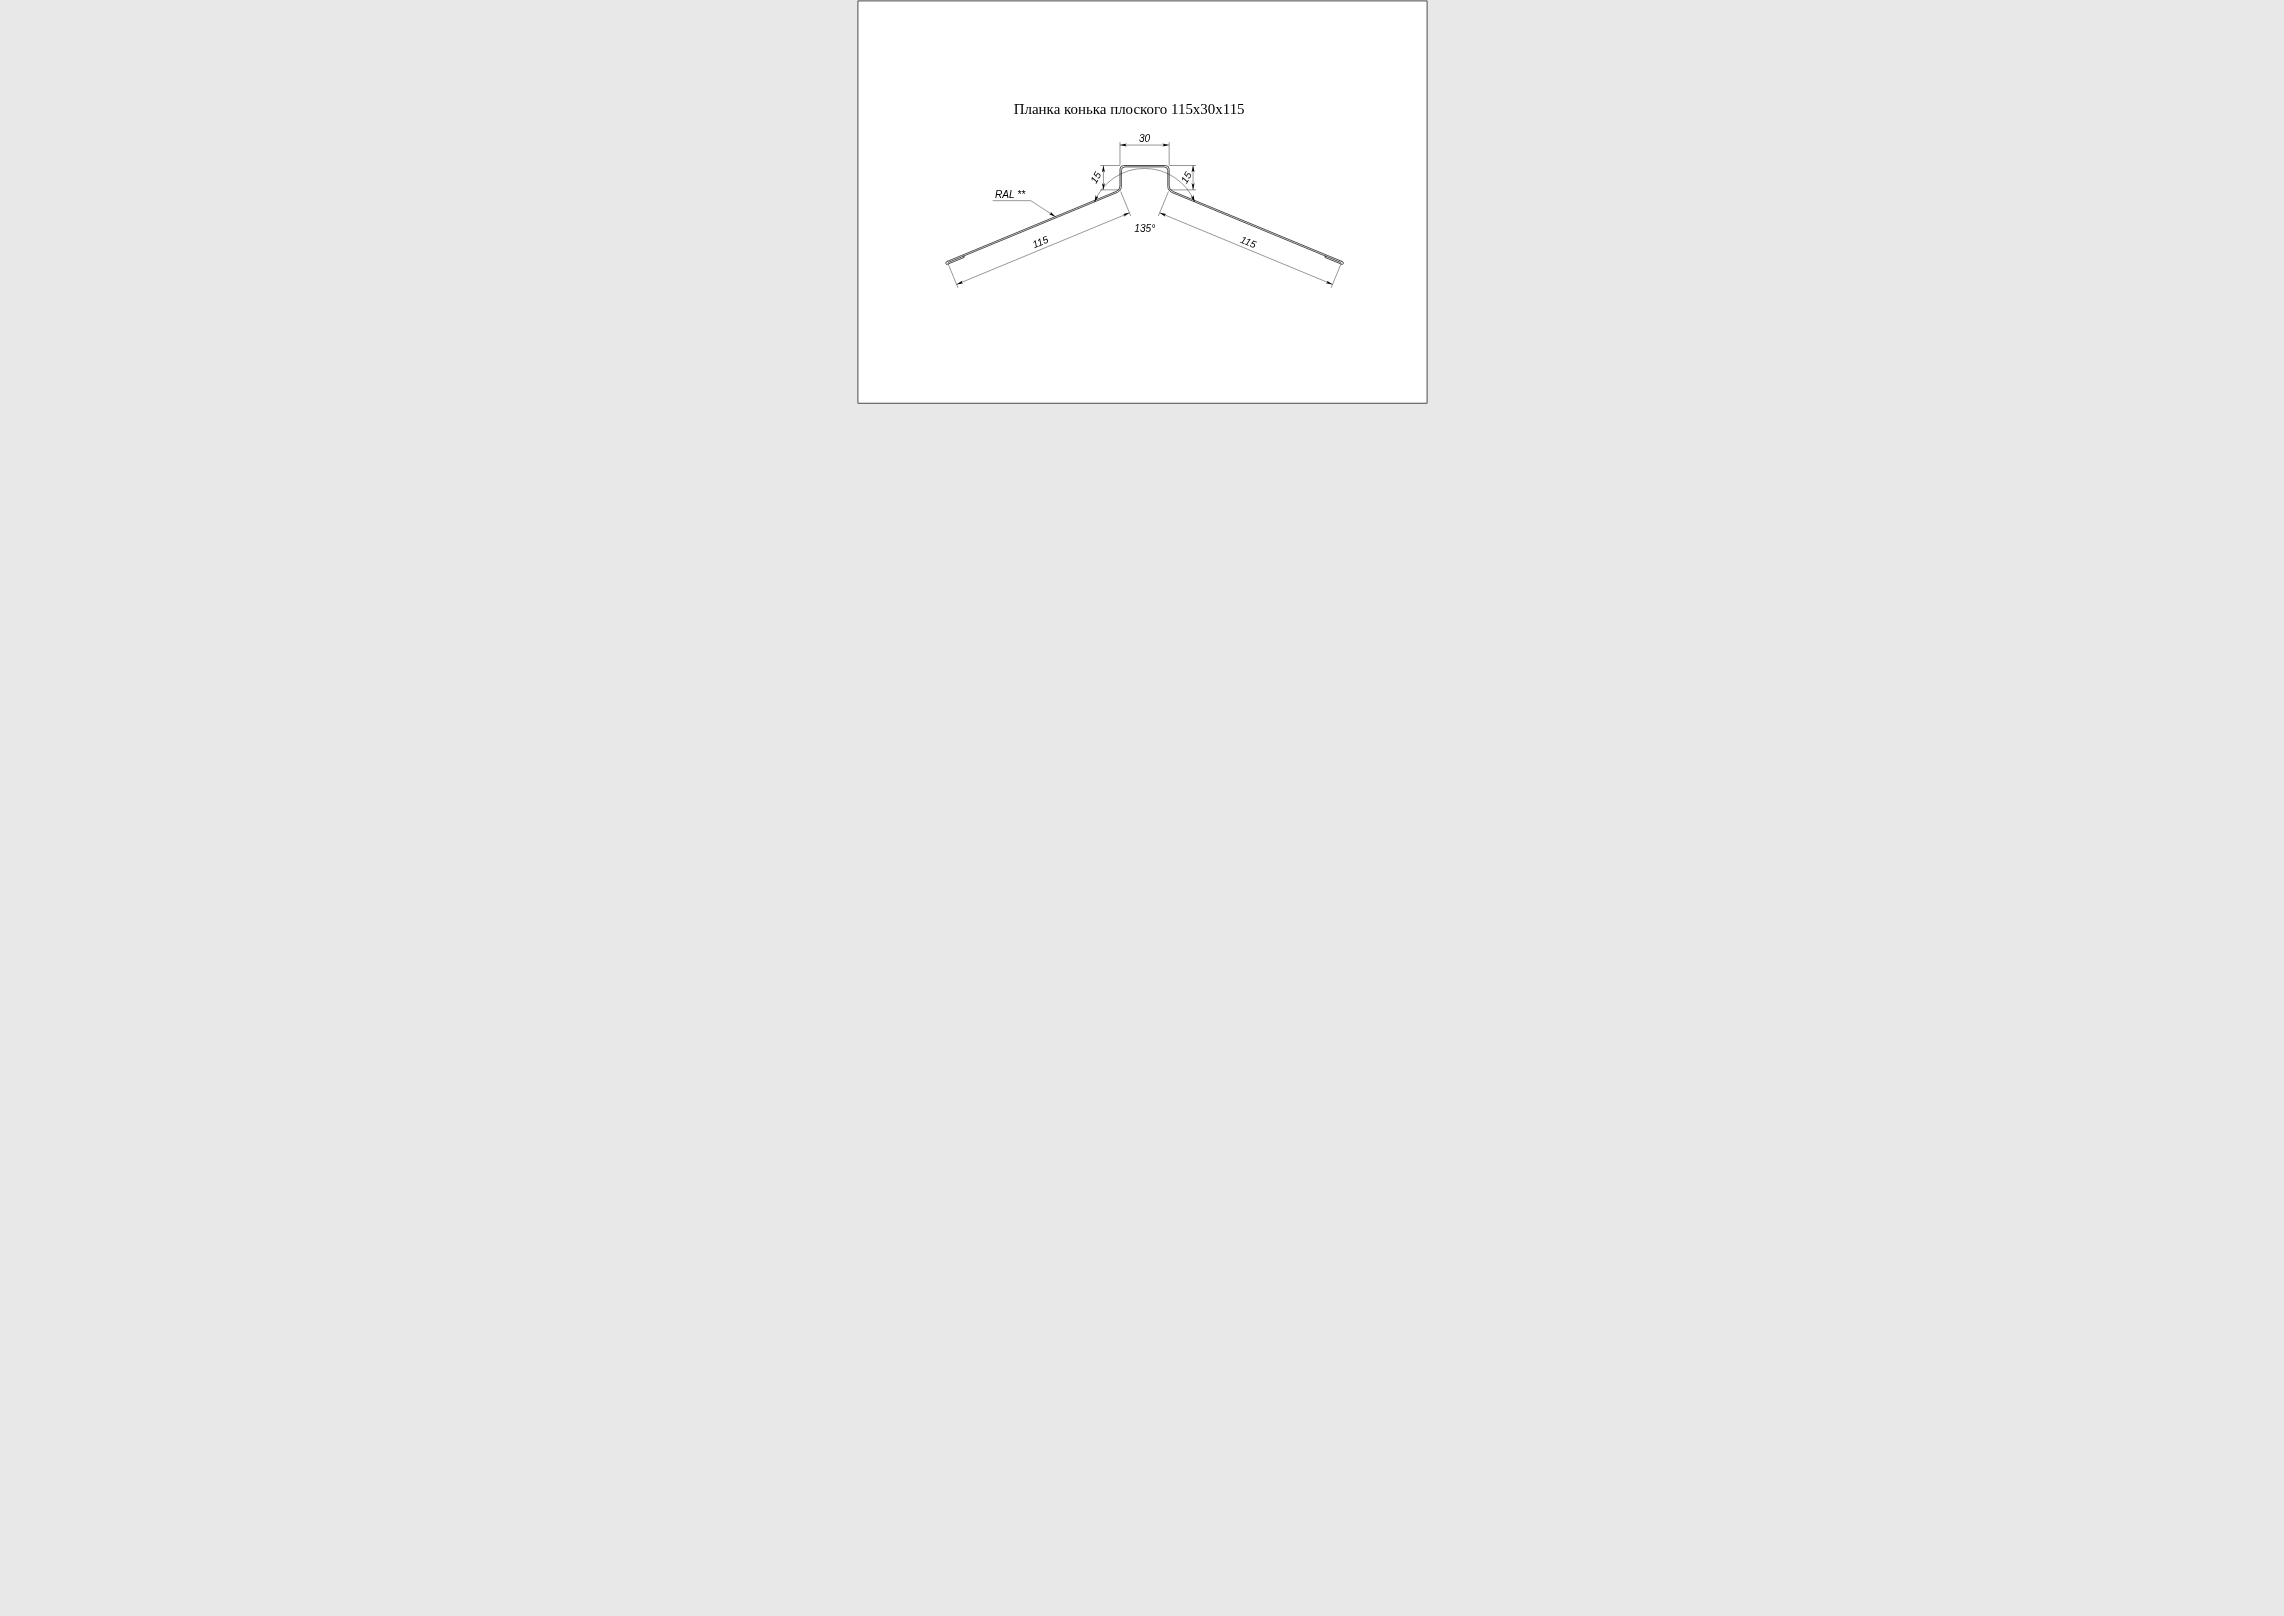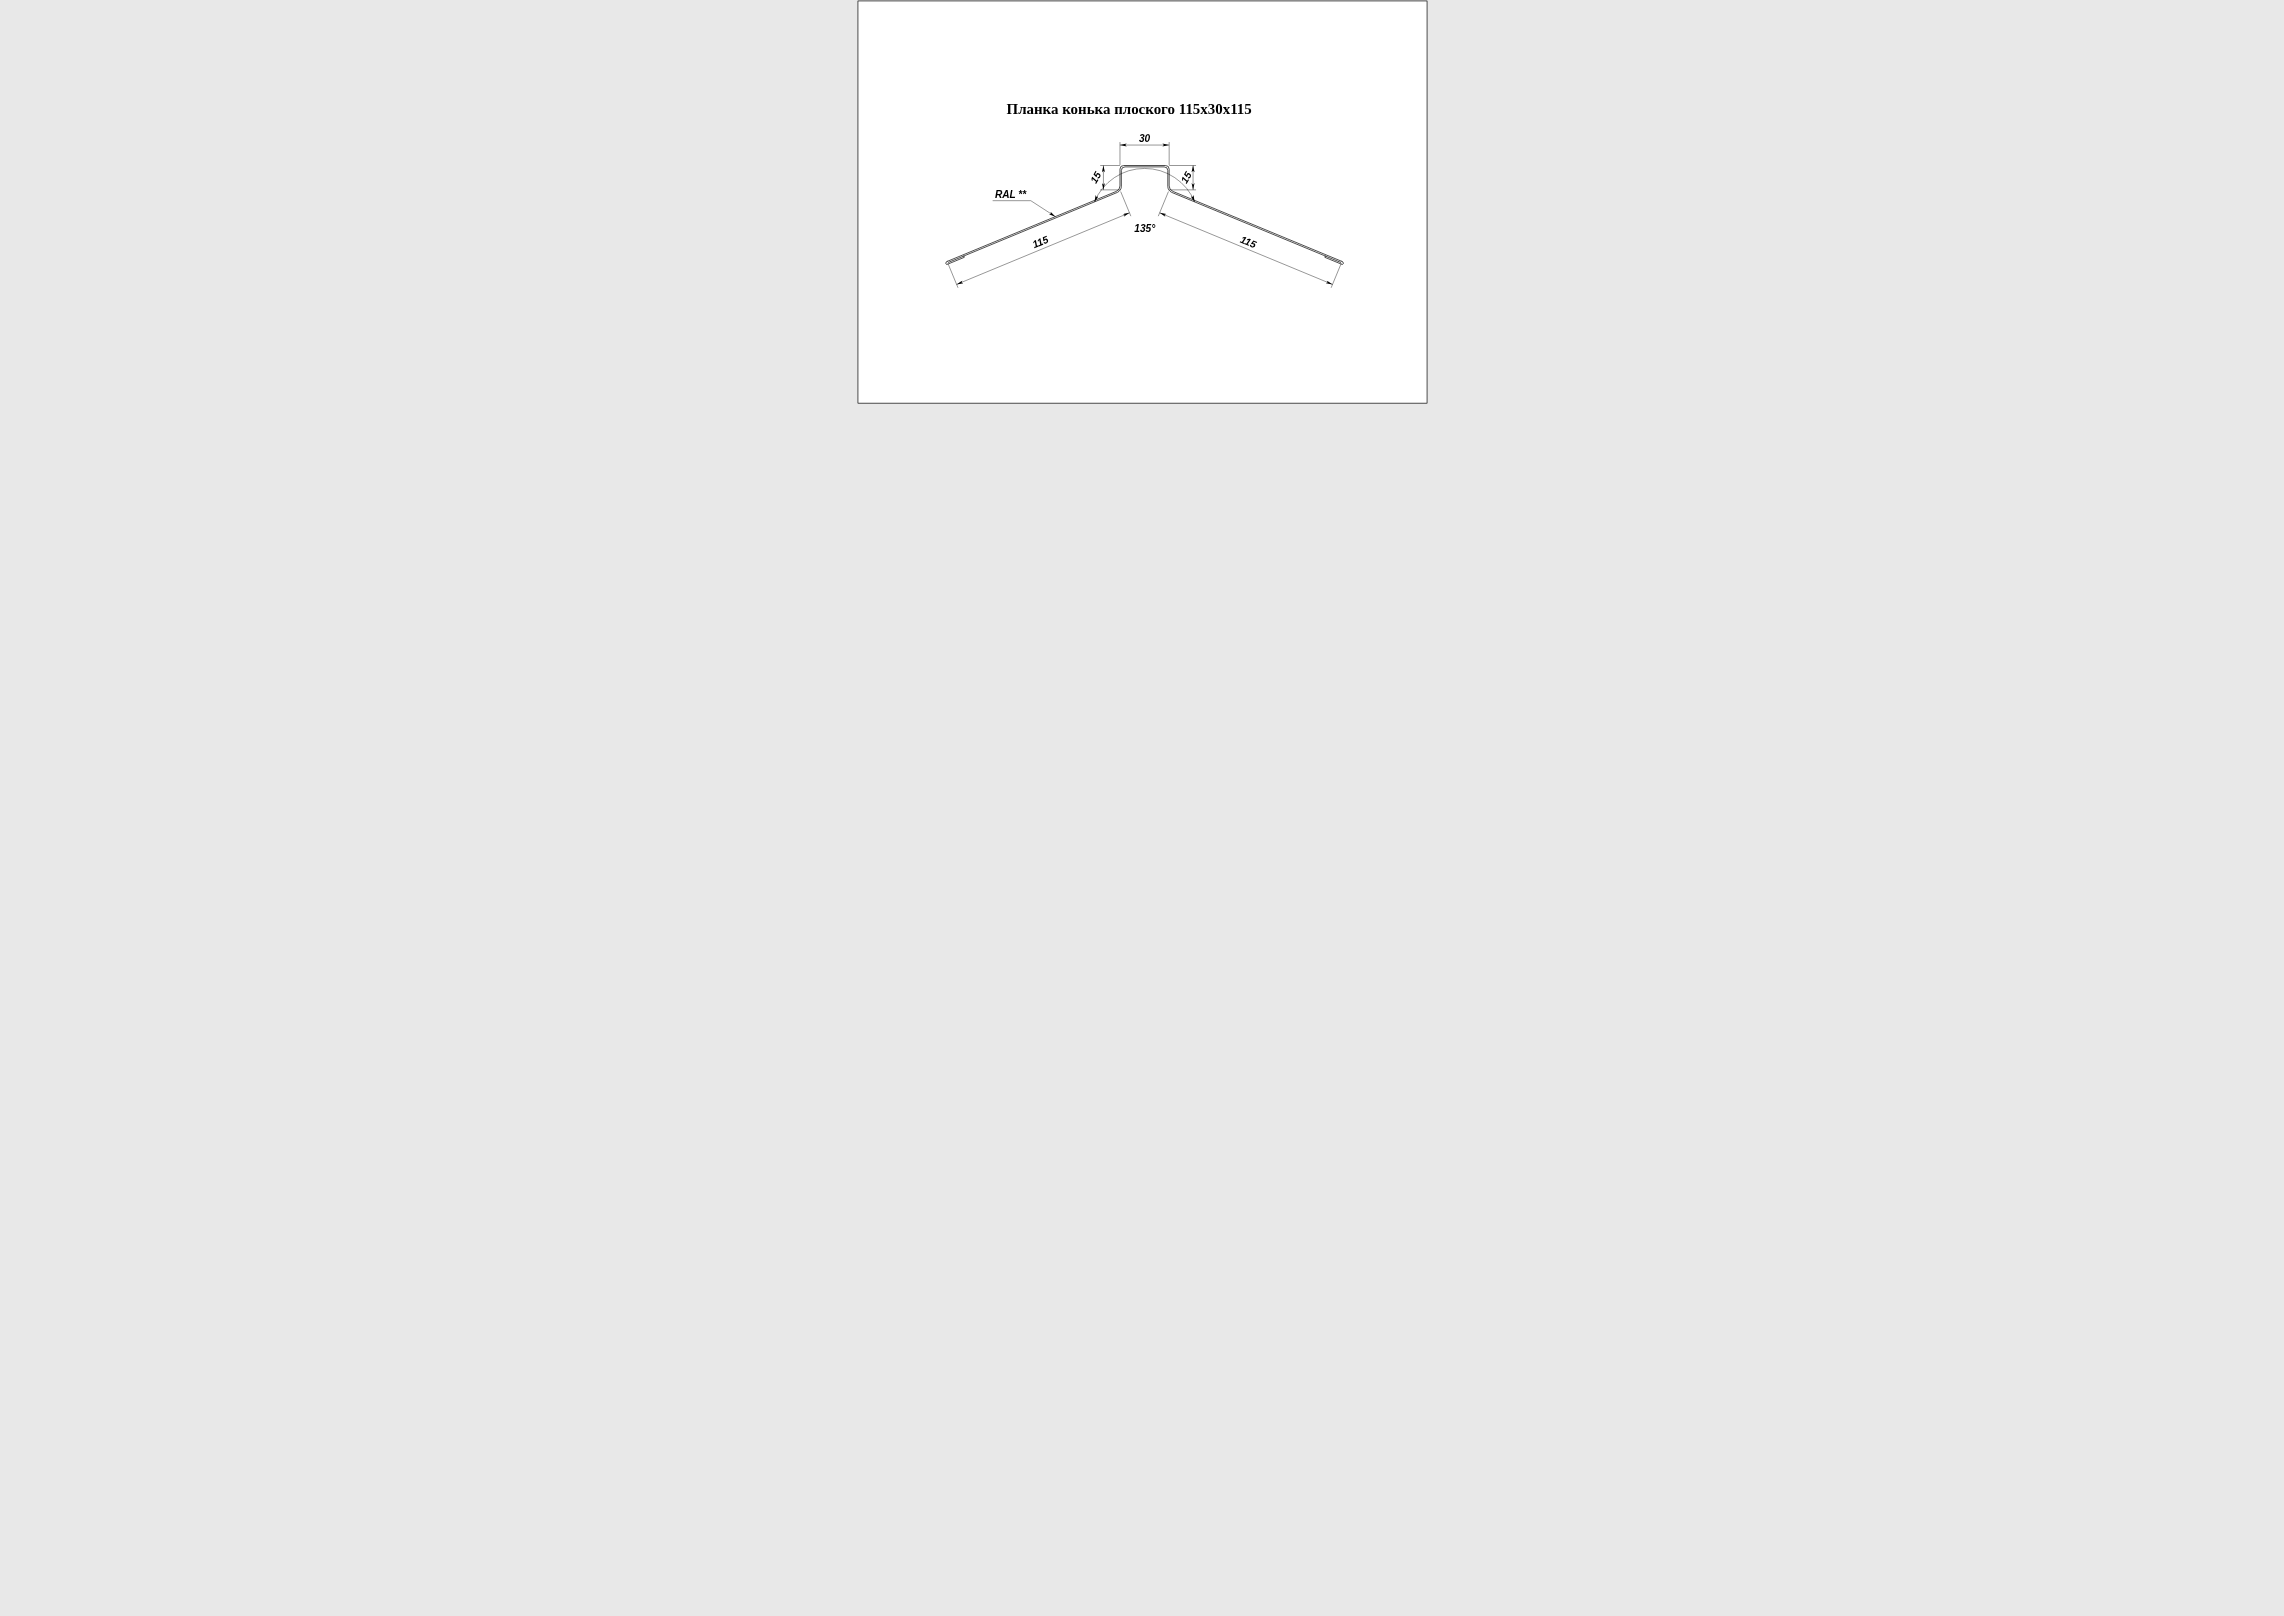--- a/index.html
+++ b/index.html
@@ -5,21 +5,20 @@
   html, body {
     margin: 0;
     padding: 0;
     background: #e8e8e8;
   }
   .page {
     width: 100%;
     max-width: 571px;
     margin: 0 auto;
     background: #ffffff;
-    font-weight: bold;
   }
   .page svg {
     display: block;
     width: 100%;
     height: auto;
   }
   .dim-text {
     font-family: "Liberation Sans", sans-serif;
     font-style: italic;
     font-size: 22px;

